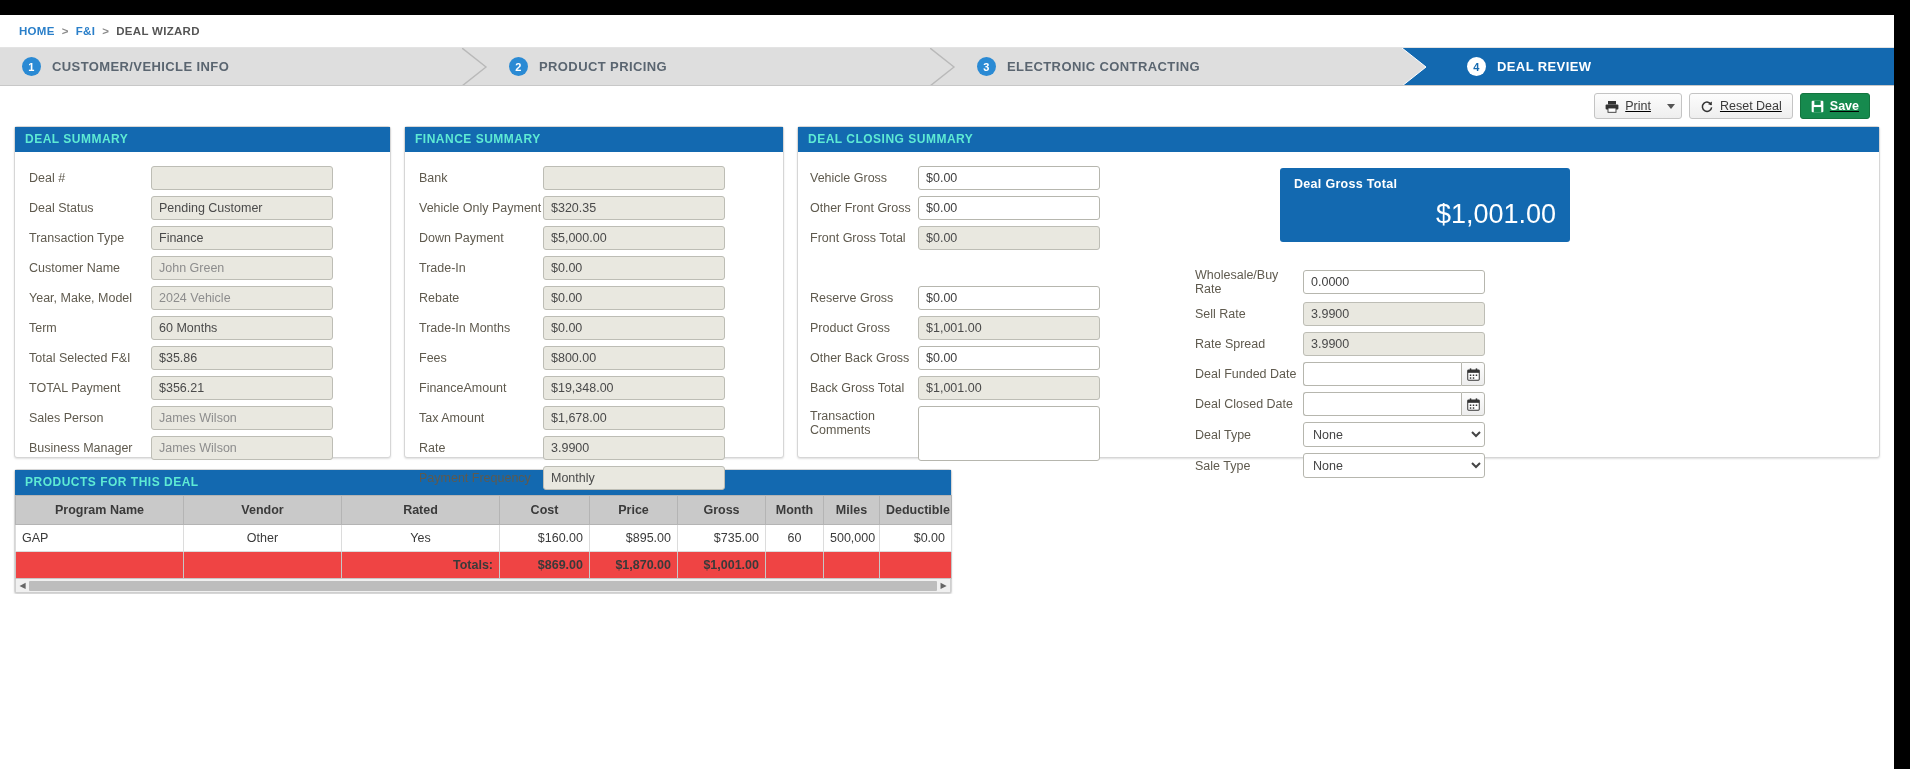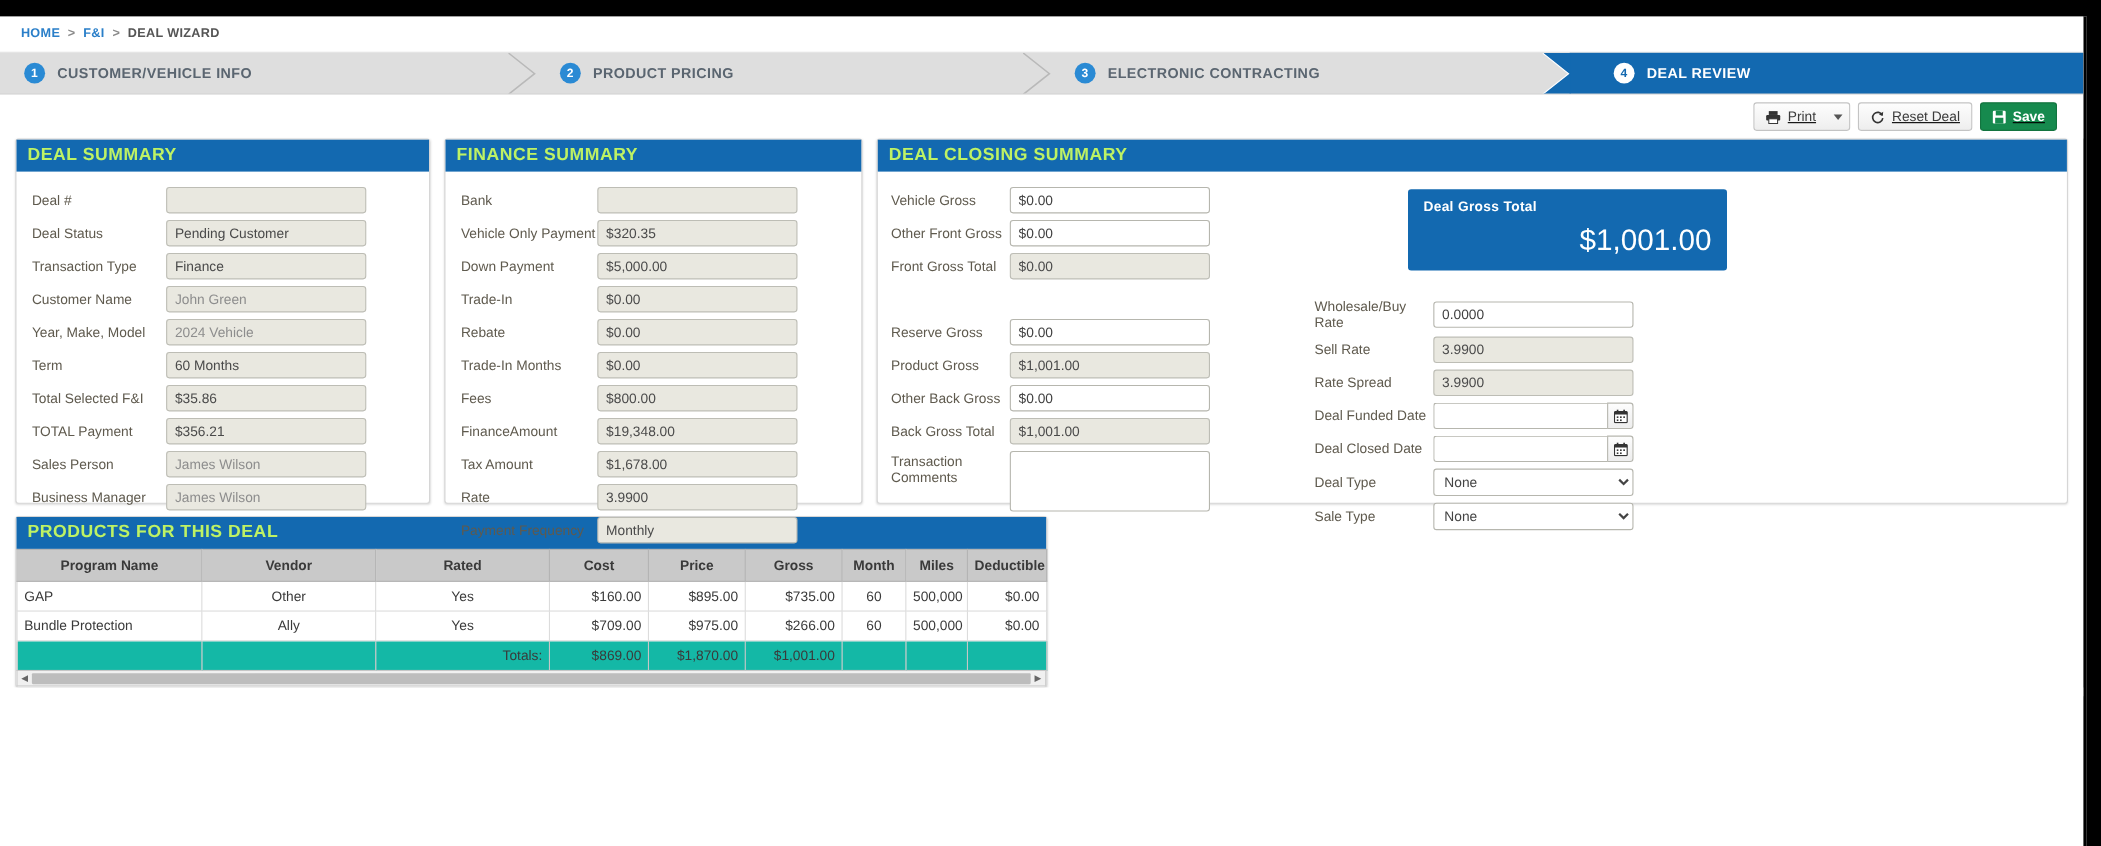--- a/index.html
+++ b/index.html
@@ -127,22 +127,22 @@
     align-items: flex-start;
   }
   .panel {
     background: #fff;
     border: 1px solid #d6d6d6;
     border-radius: 3px;
     box-shadow: 0 1px 2px rgba(0,0,0,.13);
   }
   .panel-head {
     background: #1369b0;
-    color: #bef264;
-    font-size: 16px;
+    color: #5eead4;
+    font-size: 12px;
     font-weight: 700;
     letter-spacing: .5px;
     padding: 5px 10px 6px;
   }
   .panel-body { padding: 14px 0 16px; }
 
   .p-deal    { width: 377px; height: 332px; }
   .p-finance { width: 380px; height: 332px; }
   .p-closing { flex: 1; height: 332px; }
 
@@ -249,22 +249,22 @@
   table.ptable td {
     border: 1px solid #dcdcdc;
     font-size: 12.5px;
     color: #3a3a3a;
     padding: 6px 6px;
     background: #fff;
   }
   td.num { text-align: right; }
   td.ctr { text-align: center; }
   tr.totals td {
-    background: #14b8a6;
-    font-weight: 400;
+    background: #ef4444;
+    font-weight: 700;
     border-color: #c6c6c6;
   }
   .hscroll {
     height: 14px;
     background: #f0f0f0;
     border: 1px solid #cfcfcf;
     border-top: none;
     display: flex;
     align-items: center;
   }
@@ -597,31 +597,20 @@
           <td>GAP</td>
           <td class="ctr">Other</td>
           <td class="ctr">Yes</td>
           <td class="num">$160.00</td>
           <td class="num">$895.00</td>
           <td class="num">$735.00</td>
           <td class="ctr">60</td>
           <td class="ctr">500,000</td>
           <td class="num">$0.00</td>
         </tr>
-        <tr>
-          <td>Bundle Protection</td>
-          <td class="ctr">Ally</td>
-          <td class="ctr">Yes</td>
-          <td class="num">$709.00</td>
-          <td class="num">$975.00</td>
-          <td class="num">$266.00</td>
-          <td class="ctr">60</td>
-          <td class="ctr">500,000</td>
-          <td class="num">$0.00</td>
-        </tr>
         <tr class="totals">
           <td></td>
           <td></td>
           <td class="num">Totals:</td>
           <td class="num">$869.00</td>
           <td class="num">$1,870.00</td>
           <td class="num">$1,001.00</td>
           <td></td>
           <td></td>
           <td></td>

